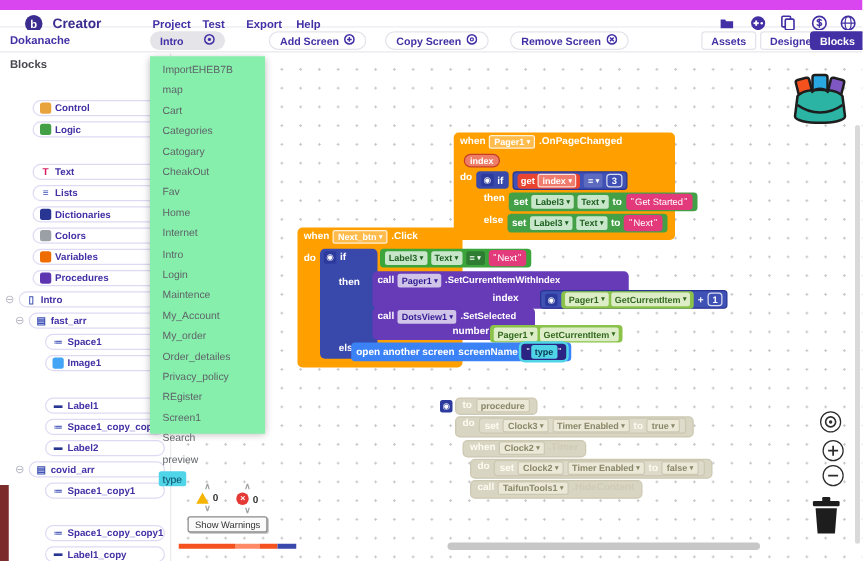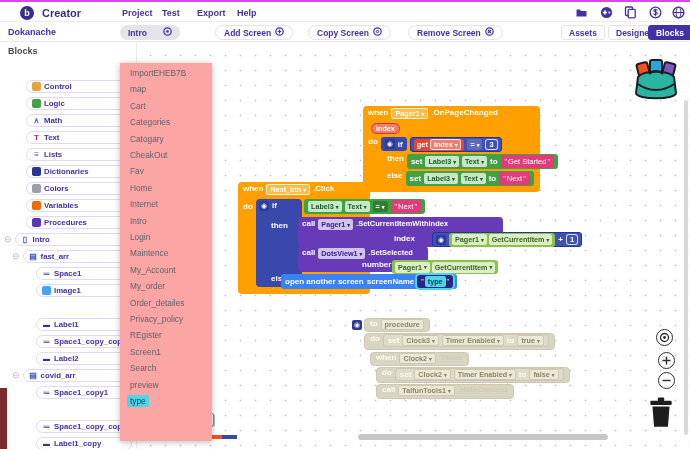--- a/index.html
+++ b/index.html
@@ -1,21 +1,21 @@
 <!DOCTYPE html>
 <html><head>
 <meta charset="utf-8">
 <style>
 *{box-sizing:border-box}
 body{margin:0;width:690px;height:449px;position:relative;overflow:hidden;background:#fff;
  font-family:"Liberation Sans",sans-serif;font-size:9px;-webkit-font-smoothing:antialiased}
 .abs{position:absolute}
 
 .topbar{position:absolute;left:0;top:0;width:690px;height:22px;background:#fff;
- border-top:2px solid #d946ef;border-bottom:1px solid #ececf2;z-index:60}
+ border-top:8px solid #d946ef;border-bottom:1px solid #ececf2;z-index:60}
 .logo{position:absolute;left:20px;top:4px;width:14px;height:14px;border-radius:50%;background:#3A2D8F;
  display:flex;align-items:center;justify-content:center}
 .logo::before{content:"b";color:#fff;font-weight:bold;font-size:9px}
 .brand{position:absolute;left:42px;top:5px;font-size:11px;font-weight:bold;color:#3A2D8F}
 .menu{position:absolute;top:6px;color:#4430A5;font-weight:bold;font-size:9px;cursor:pointer}
 .tbicon{position:absolute;top:4px;cursor:pointer}
 .toolbar{position:absolute;left:0;top:24px;width:690px;height:18px;background:#fff;
  border-bottom:1px solid #e9e9ee;z-index:60}
 .projname{position:absolute;left:8px;top:3px;color:#4430A5;font-weight:bold;font-size:9px}
 .pillbtn{position:absolute;top:1px;height:15px;border:1px solid #e3e3ea;border-radius:9px;
@@ -44,21 +44,21 @@
 .ic-ma{color:#4A6FD4}.ic-ma::before{content:"∧"}
 .ic-tx{color:#D81B60}.ic-tx::before{content:"T"}
 .ic-ls{color:#3F51B5}.ic-ls::before{content:"≡"}
 .ic-di{background:#283593}.ic-co{background:#9AA0A6}.ic-va{background:#EF6C00}.ic-pr{background:#5E35B1}
 .ic-sc{color:#3F51B5}.ic-sc::before{content:"▯"}
 .ic-ar{color:#3F51B5}.ic-ar::before{content:"▤"}
 .ic-sp{color:#5C6BC0;font-size:7px}.ic-sp::before{content:"≔"}
 .ic-im{background:#42A5F5}
 .ic-lb{color:#283593;font-size:7px}.ic-lb::before{content:"▬"}
 
-.dropdown{position:absolute;left:120px;top:63px;width:92px;height:378px;background:#fca5a5;
+.dropdown{position:absolute;left:120px;top:45px;width:92px;height:302px;background:#86efac;
  box-shadow:0 1px 6px rgba(0,0,0,.28);z-index:30}
 .dditem{position:absolute;left:10px;color:#5f6368;font-size:8.3px;white-space:nowrap;cursor:pointer}
 .hl{background:#4FD4E8;color:#094a63;padding:1px 3px;border-radius:2px;margin-left:-3px}
 
 .canvas{position:absolute;left:137px;top:42px;width:553px;height:407px;overflow:hidden;z-index:1;
  background-image:radial-gradient(#c6c6c6 0.8px,transparent 1.1px);background-size:15px 15px;
  background-position:6px 6px}
 
 .b{position:absolute;border-radius:4px}
 .row{position:absolute;display:flex;gap:3px;white-space:nowrap}
@@ -207,26 +207,20 @@
         <span class="ic ic-ctl"></span>
         <span>Control</span>
       </span>
     </div>
   <div class="trow" style="top:55px;left:26px;width:106px">
       <span class="pill">
         <span class="ic ic-log"></span>
         <span>Logic</span>
       </span>
     </div>
-  <div class="trow" style="top:72px;left:26px;width:106px">
-      <span class="pill">
-        <span class="ic icg ic-ma"></span>
-        <span>Math</span>
-      </span>
-    </div>
   <div class="trow" style="top:89px;left:26px;width:106px">
       <span class="pill">
         <span class="ic icg ic-tx"></span>
         <span>Text</span>
       </span>
     </div>
   <div class="trow" style="top:106px;left:26px;width:106px">
       <span class="pill">
         <span class="ic icg ic-ls"></span>
         <span>Lists</span>

